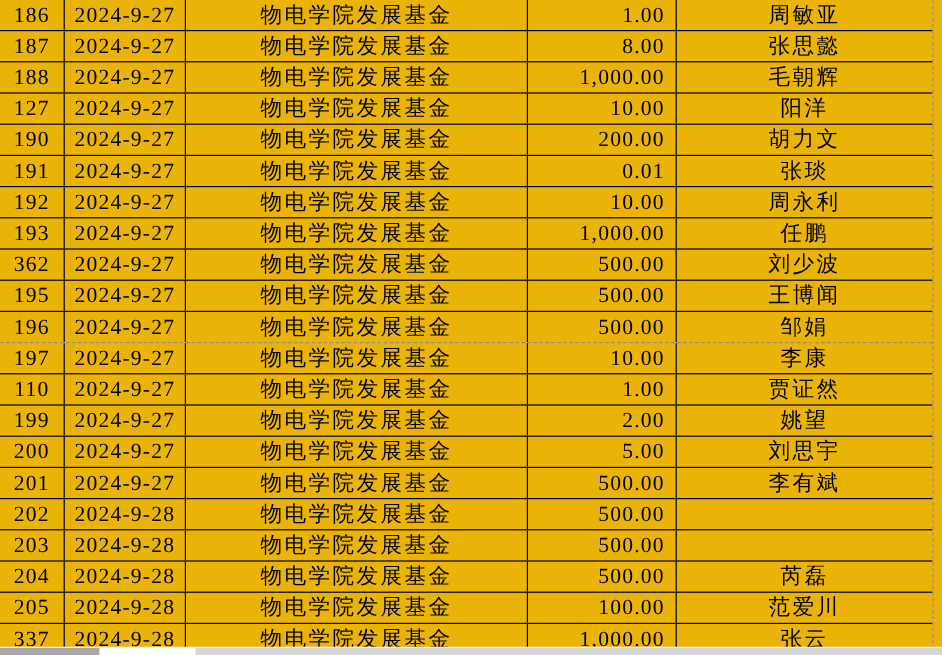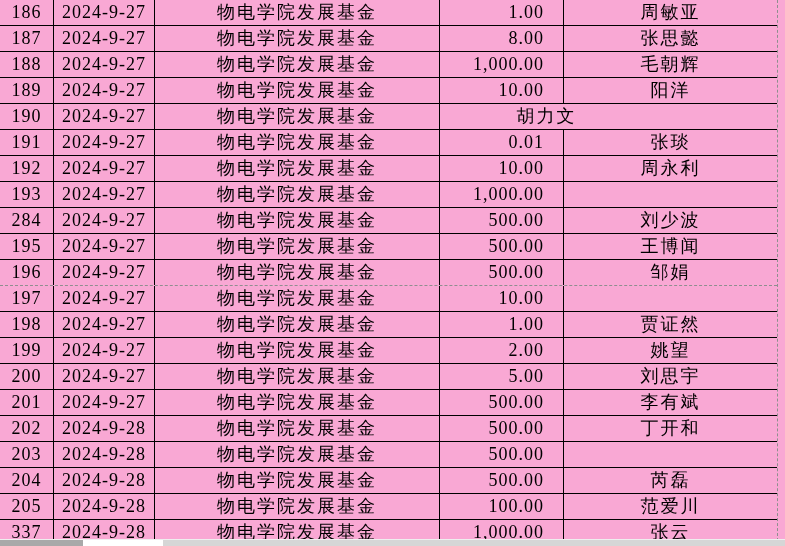--- a/index.html
+++ b/index.html
@@ -1,20 +1,20 @@
 <!DOCTYPE html>
 <html><head>
 <meta charset="utf-8">
 <style>
   html,body{margin:0;padding:0;background:#ffffff;}
   .screen{
     position:relative;
     width:785px;height:546px;
     overflow:hidden;
-    background:#f9a8d4;
+    background:#eab308;
     font-family:"Liberation Serif","DejaVu Serif",serif;
     color:#000;
   }
   .table{
     position:absolute;left:0;top:0;width:777px;
   }
   .row{
     display:flex;
     height:26px;
     box-sizing:border-box;
@@ -30,21 +30,21 @@
     align-items:center;
     justify-content:center;
     font-size:18px;
     line-height:25px;
     white-space:nowrap;
     overflow:hidden;
   }
   .c-no{width:54px;letter-spacing:1px;}
   .c-date{width:101px;letter-spacing:1px;}
   .c-fund{width:285px;letter-spacing:2px;text-align:center;}
-  .c-amount{width:124px;justify-content:flex-end;padding-right:19px;letter-spacing:1px;}
+  .c-amount{width:124px;justify-content:flex-end;padding-right:9px;letter-spacing:1px;}
   .c-name{width:213px;border-right:none;letter-spacing:2px;}
   .vpagebreak{
     position:absolute;top:0;left:777px;height:546px;width:0;
     border-left:1px dashed #8f8f8f;
   }
   .bottom-strip{
     position:absolute;left:0;bottom:0;width:785px;height:7px;
     background:#d6d6d6;
     border-top:1px solid #efefef;
     box-sizing:border-box;
@@ -74,30 +74,31 @@
       <div class="cell c-name">张思懿</div>
     </div>
       <div class="row">
       <div class="cell c-no">188</div>
       <div class="cell c-date">2024-9-27</div>
       <div class="cell c-fund">物电学院发展基金</div>
       <div class="cell c-amount">1,000.00</div>
       <div class="cell c-name">毛朝辉</div>
     </div>
       <div class="row">
-      <div class="cell c-no">189</div>
+      <div class="cell c-no">127</div>
       <div class="cell c-date">2024-9-27</div>
       <div class="cell c-fund">物电学院发展基金</div>
       <div class="cell c-amount">10.00</div>
       <div class="cell c-name">阳洋</div>
     </div>
       <div class="row">
       <div class="cell c-no">190</div>
       <div class="cell c-date">2024-9-27</div>
       <div class="cell c-fund">物电学院发展基金</div>
+      <div class="cell c-amount">200.00</div>
       <div class="cell c-name">胡力文</div>
     </div>
       <div class="row">
       <div class="cell c-no">191</div>
       <div class="cell c-date">2024-9-27</div>
       <div class="cell c-fund">物电学院发展基金</div>
       <div class="cell c-amount">0.01</div>
       <div class="cell c-name">张琰</div>
     </div>
       <div class="row">
@@ -105,23 +106,24 @@
       <div class="cell c-date">2024-9-27</div>
       <div class="cell c-fund">物电学院发展基金</div>
       <div class="cell c-amount">10.00</div>
       <div class="cell c-name">周永利</div>
     </div>
       <div class="row">
       <div class="cell c-no">193</div>
       <div class="cell c-date">2024-9-27</div>
       <div class="cell c-fund">物电学院发展基金</div>
       <div class="cell c-amount">1,000.00</div>
-    </div>
-      <div class="row">
-      <div class="cell c-no">284</div>
+      <div class="cell c-name">任鹏</div>
+    </div>
+      <div class="row">
+      <div class="cell c-no">362</div>
       <div class="cell c-date">2024-9-27</div>
       <div class="cell c-fund">物电学院发展基金</div>
       <div class="cell c-amount">500.00</div>
       <div class="cell c-name">刘少波</div>
     </div>
       <div class="row">
       <div class="cell c-no">195</div>
       <div class="cell c-date">2024-9-27</div>
       <div class="cell c-fund">物电学院发展基金</div>
       <div class="cell c-amount">500.00</div>
@@ -132,23 +134,24 @@
       <div class="cell c-date">2024-9-27</div>
       <div class="cell c-fund">物电学院发展基金</div>
       <div class="cell c-amount">500.00</div>
       <div class="cell c-name">邹娟</div>
     </div>
       <div class="row">
       <div class="cell c-no">197</div>
       <div class="cell c-date">2024-9-27</div>
       <div class="cell c-fund">物电学院发展基金</div>
       <div class="cell c-amount">10.00</div>
-    </div>
-      <div class="row">
-      <div class="cell c-no">198</div>
+      <div class="cell c-name">李康</div>
+    </div>
+      <div class="row">
+      <div class="cell c-no">110</div>
       <div class="cell c-date">2024-9-27</div>
       <div class="cell c-fund">物电学院发展基金</div>
       <div class="cell c-amount">1.00</div>
       <div class="cell c-name">贾证然</div>
     </div>
       <div class="row">
       <div class="cell c-no">199</div>
       <div class="cell c-date">2024-9-27</div>
       <div class="cell c-fund">物电学院发展基金</div>
       <div class="cell c-amount">2.00</div>
@@ -166,21 +169,20 @@
       <div class="cell c-date">2024-9-27</div>
       <div class="cell c-fund">物电学院发展基金</div>
       <div class="cell c-amount">500.00</div>
       <div class="cell c-name">李有斌</div>
     </div>
       <div class="row">
       <div class="cell c-no">202</div>
       <div class="cell c-date">2024-9-28</div>
       <div class="cell c-fund">物电学院发展基金</div>
       <div class="cell c-amount">500.00</div>
-      <div class="cell c-name">丁开和</div>
     </div>
       <div class="row">
       <div class="cell c-no">203</div>
       <div class="cell c-date">2024-9-28</div>
       <div class="cell c-fund">物电学院发展基金</div>
       <div class="cell c-amount">500.00</div>
     </div>
       <div class="row">
       <div class="cell c-no">204</div>
       <div class="cell c-date">2024-9-28</div>

